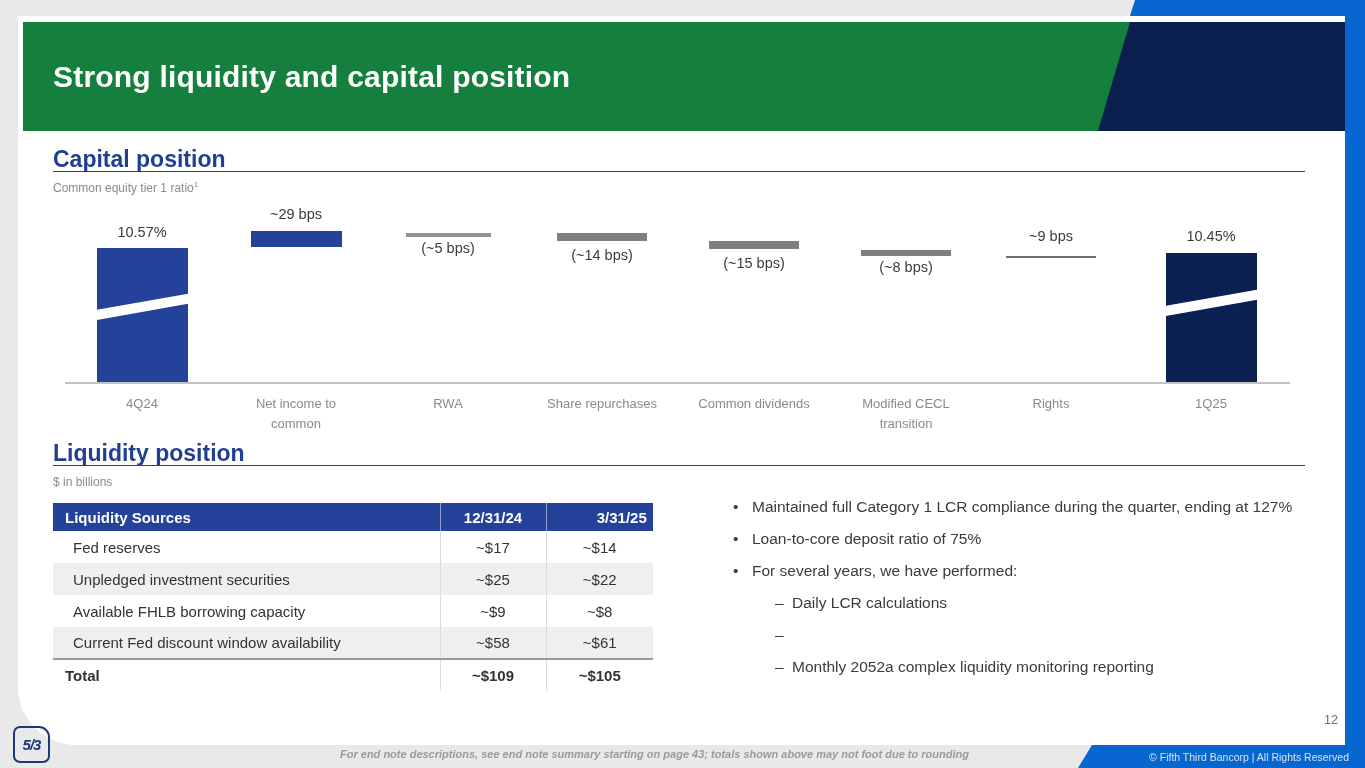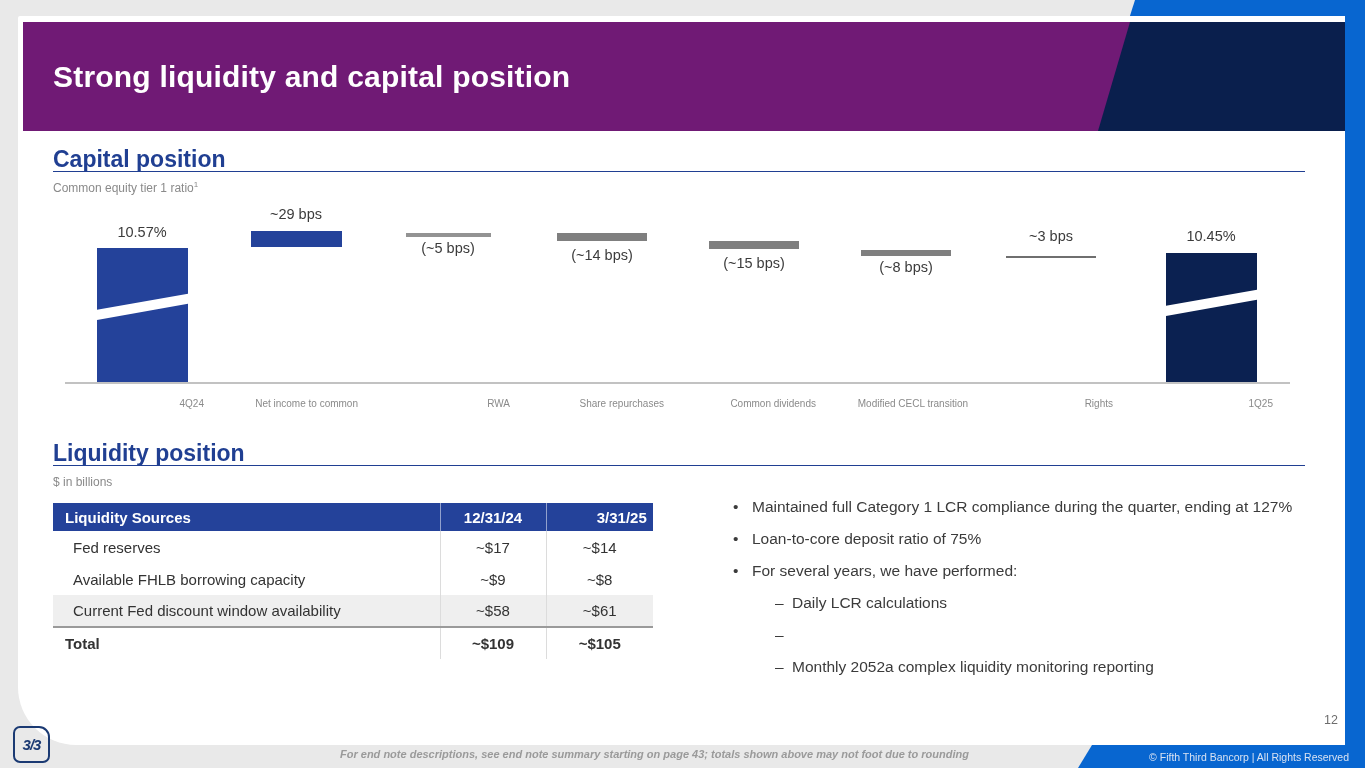--- a/index.html
+++ b/index.html
@@ -11,21 +11,21 @@
   .accent-right { position:absolute; left:1345px; top:0; width:20px; height:768px; background:#0866D0; }
   .accent-top   { position:absolute; left:1128px; top:0; width:217px; height:22px; background:#0866D0;
                   clip-path:polygon(7px 0, 100% 0, 100% 100%, 0 100%); }
 
   
   .card { position:absolute; left:18px; top:16px; width:1327px; height:729px;
           background:#ffffff; border-radius:2px 0 0 58px; }
 
   
   .header { position:absolute; left:5px; top:6px; right:0; height:109px;
-            background:#701a75; overflow:hidden; }
+            background:#15803d; overflow:hidden; }
   .header-shape { position:absolute; right:0; top:0; width:247px; height:109px; background:#0A1F4D;
                   clip-path:polygon(32px 0, 100% 0, 100% 100%, 0 100%); }
   .slide-title { position:absolute; left:30px; top:0; height:109px; display:flex; align-items:center;
                  color:#ffffff; font-size:30px; font-weight:bold; letter-spacing:.2px; }
 
   
   .sec-heading { position:absolute; font-size:23px; font-weight:bold; color:#203F92; }
   #cap-heading { left:53px; top:146px; }
   #liq-heading { left:53px; top:440px; }
   .sec-line { position:absolute; left:53px; width:1252px; height:0; border-top:1.5px solid #203F92; }
@@ -52,22 +52,22 @@
   .vlabel { position:absolute; width:150px; text-align:center; font-size:14.5px; color:#3b3b3b; }
   #vl0 { left:67px;   top:224px; }
   #vl1 { left:221px;  top:206px; }
   #vl2 { left:373px;  top:240px; }
   #vl3 { left:527px;  top:247px; }
   #vl4 { left:679px;  top:255px; }
   #vl5 { left:831px;  top:259px; }
   #vl6 { left:976px;  top:228px; }
   #vl7 { left:1136px; top:228px; }
   #axis { position:absolute; left:65px; top:382px; width:1225px; height:2px; background:#c2c2c2; }
-  .clabel { position:absolute; top:394px; width:124px; text-align:right;
-            font-size:10px; line-height:20px; color:#8a8a8a; }
+  .clabel { position:absolute; top:394px; width:124px; text-align:center;
+            font-size:13px; line-height:20px; color:#8a8a8a; }
   #cl0 { left:80px; }  #cl1 { left:234px; } #cl2 { left:386px; } #cl3 { left:540px; }
   #cl4 { left:692px; } #cl5 { left:844px; } #cl6 { left:989px; } #cl7 { left:1149px; }
 
   
   .liq-table { position:absolute; left:53px; top:503px; width:600px; border-collapse:collapse;
                font-size:15px; color:#333333; }
   .liq-table th { background:#24429A; color:#ffffff; font-weight:bold; height:28px; }
   .liq-table th:first-child { text-align:left; padding-left:12px; width:387px; }
   .liq-table th:nth-child(2) { width:106px; text-align:center; border-left:1px solid rgba(255,255,255,.5); }
   .liq-table th:nth-child(3) { width:107px; text-align:center; border-left:1px solid rgba(255,255,255,.5);padding-left:44px; }
@@ -119,21 +119,21 @@
   <div class="sec-line" id="cap-line"></div>
   <div class="sec-sub" id="cap-sub"><span>Common equity tier 1 ratio</span><sup>1</sup></div>
 
   <div>
     <div class="vlabel" id="vl0">10.57%</div>
     <div class="vlabel" id="vl1">~29 bps</div>
     <div class="vlabel" id="vl2">(~5 bps)</div>
     <div class="vlabel" id="vl3">(~14 bps)</div>
     <div class="vlabel" id="vl4">(~15 bps)</div>
     <div class="vlabel" id="vl5">(~8 bps)</div>
-    <div class="vlabel" id="vl6">~3 bps</div>
+    <div class="vlabel" id="vl6">~9 bps</div>
     <div class="vlabel" id="vl7">10.45%</div>
 
     <div class="bar" id="bar0">
         <div class="slash"></div>
       </div>
     <div class="bar" id="bar1"></div>
     <div class="bar" id="bar2"></div>
     <div class="bar" id="bar3"></div>
     <div class="bar" id="bar4"></div>
     <div class="bar" id="bar5"></div>
@@ -165,20 +165,25 @@
         <th>12/31/24</th>
         <th>3/31/25</th>
       </tr>
     </thead>
     <tbody>
       <tr>
         <td>Fed reserves</td>
         <td>~$17</td>
         <td>~$14</td>
       </tr>
+      <tr class="alt">
+        <td>Unpledged investment securities</td>
+        <td>~$25</td>
+        <td>~$22</td>
+      </tr>
       <tr>
         <td>Available FHLB borrowing capacity</td>
         <td>~$9</td>
         <td>~$8</td>
       </tr>
       <tr class="alt">
         <td>Current Fed discount window availability</td>
         <td>~$58</td>
         <td>~$61</td>
       </tr>
@@ -215,16 +220,16 @@
       <span class="b-text w2">Monthly 2052a complex liquidity monitoring reporting</span>
     </div>
   </div>
 
   <div class="page-number">12</div>
   <div class="footnote">For end note descriptions, see end note summary starting on page 43; totals shown above may not foot due to rounding</div>
   <div class="copyright-bar">
     <span>© Fifth Third Bancorp | All Rights Reserved</span>
   </div>
   <div class="logo">
-    <span>3/3</span>
+    <span>5/3</span>
   </div>
 
 </div>
 
 </body></html>

